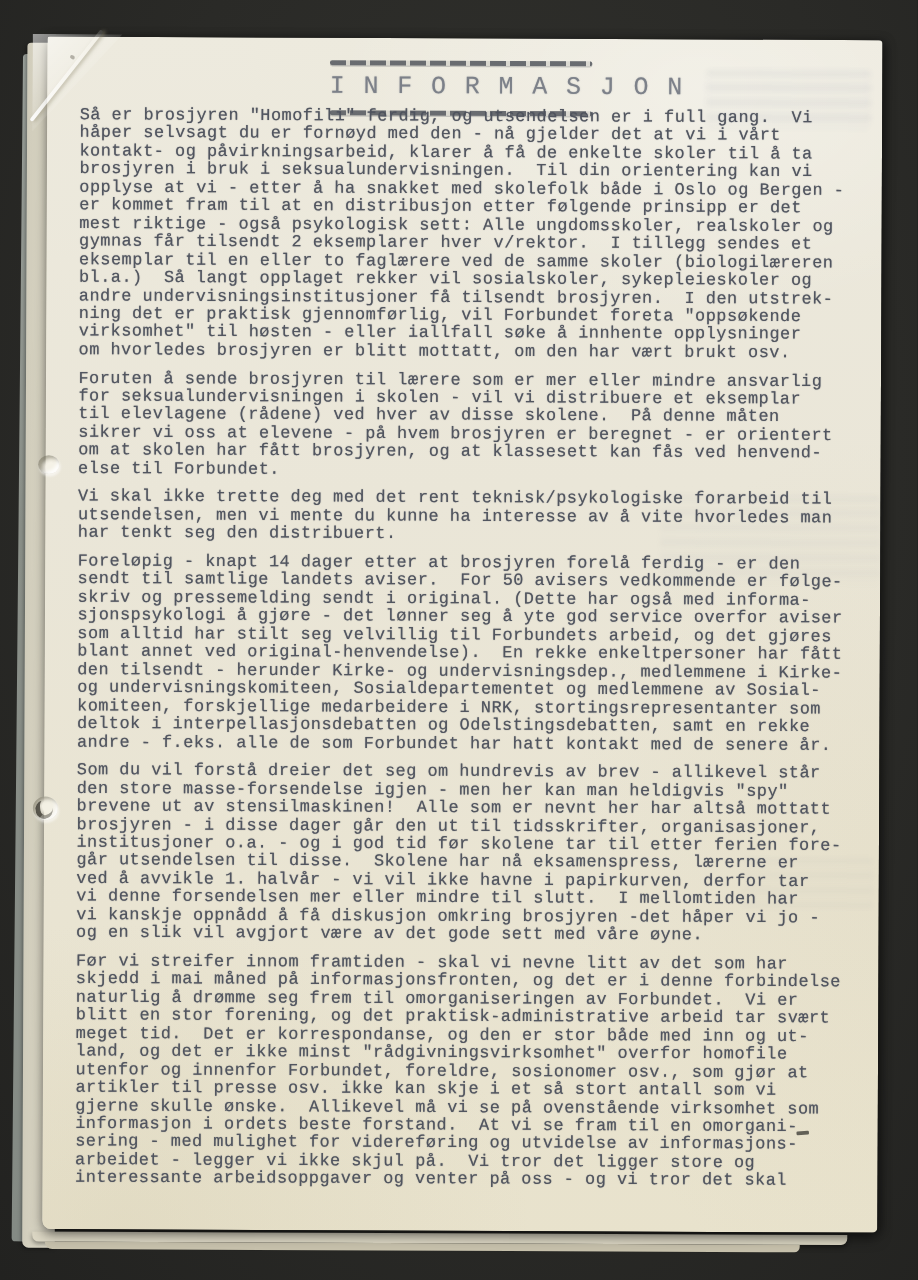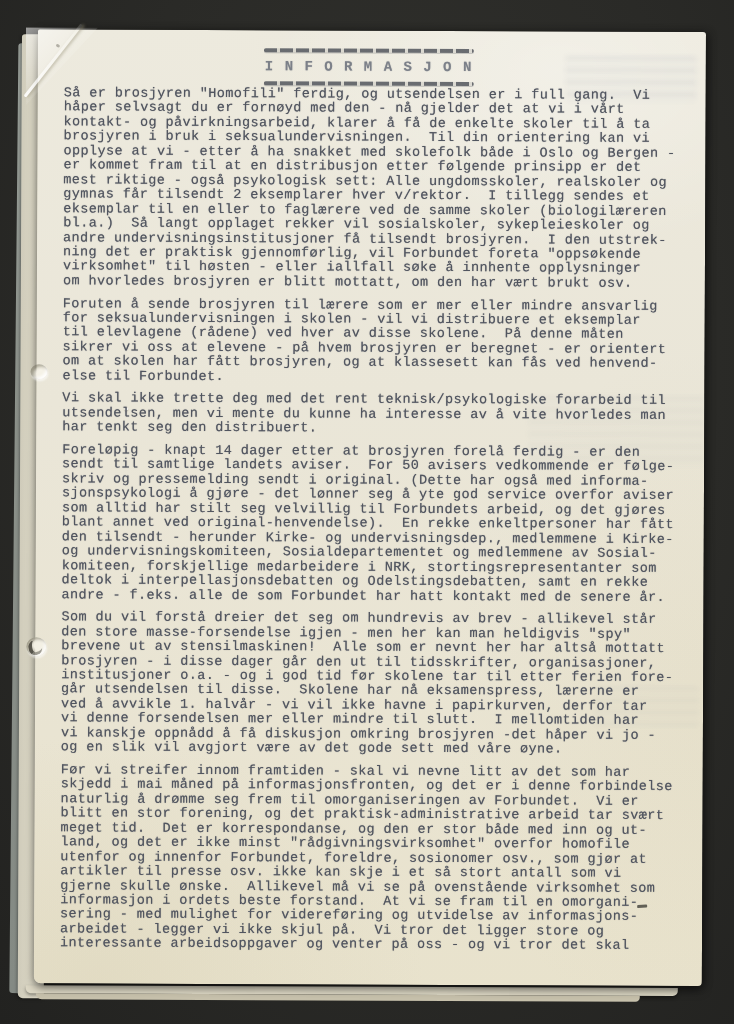--- a/index.html
+++ b/index.html
@@ -157,22 +157,22 @@
     height: 4px;
     background:
       repeating-linear-gradient(90deg,
         rgba(72,76,84,0.8) 0 13px,
         rgba(72,76,84,0.12) 13px 16px);
     border-radius: 2px;
     box-shadow: 0 1px 0 rgba(72,76,84,0.25);
   }
   .title {
     margin: 6px 0 7px 0;
-    font-size: 14px;
-    font-weight: bold;
+    font-size: 20px;
+    font-weight: normal;
     letter-spacing: 1.5px;
     color: rgba(112,117,128,0.8);
     text-shadow: 0 0 1px rgba(112,117,128,0.6);
     white-space: nowrap;
   }
   .bodytext {
     position: absolute;
     left: 26px; top: 57px;
     width: 634px;
   }

